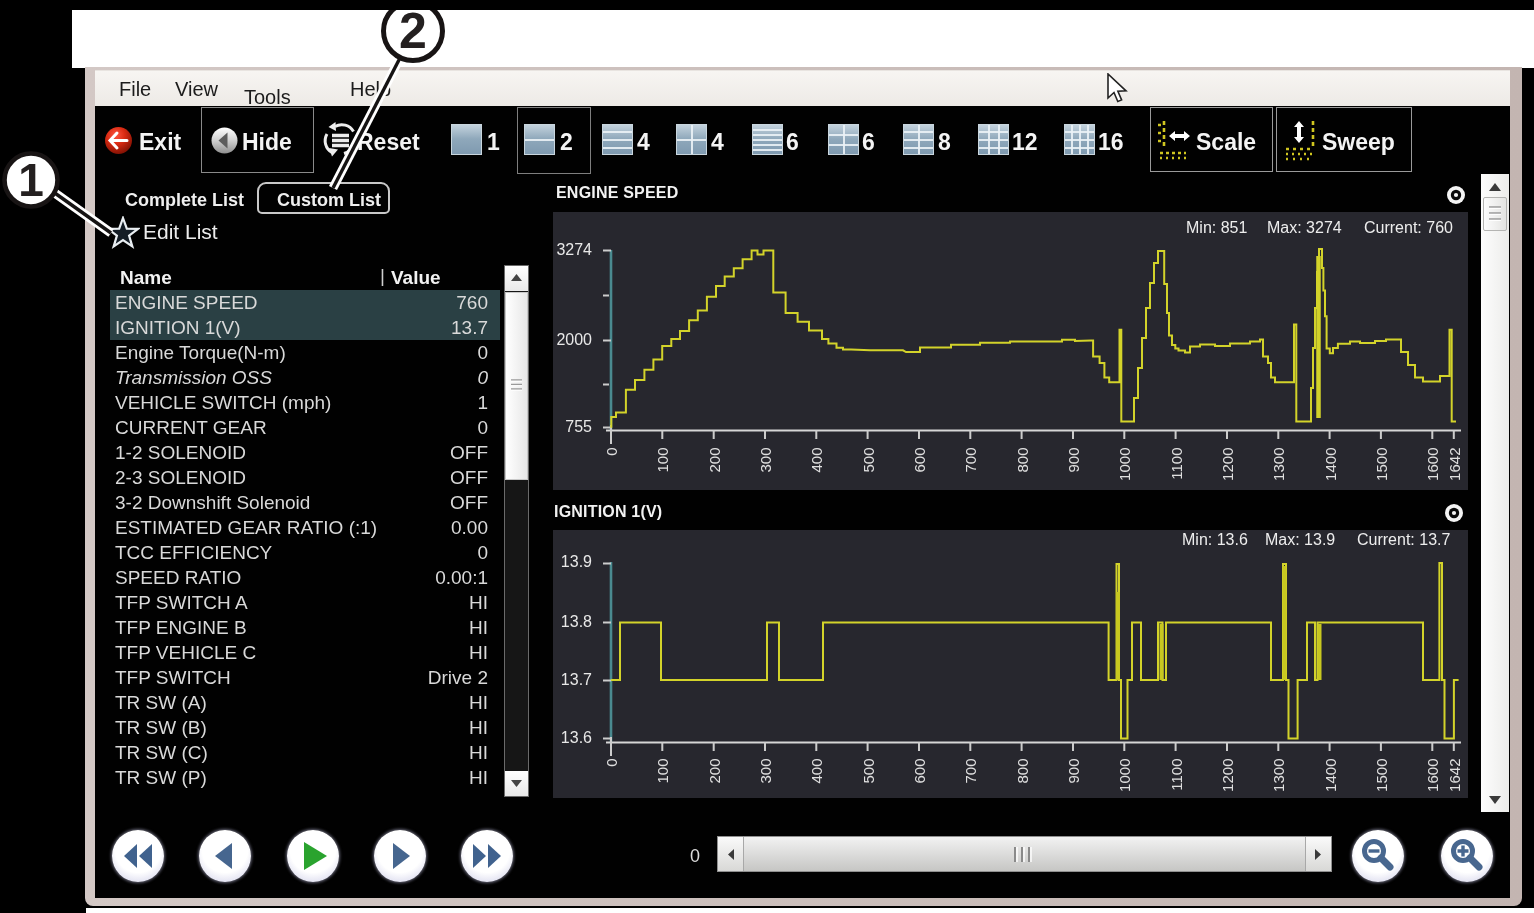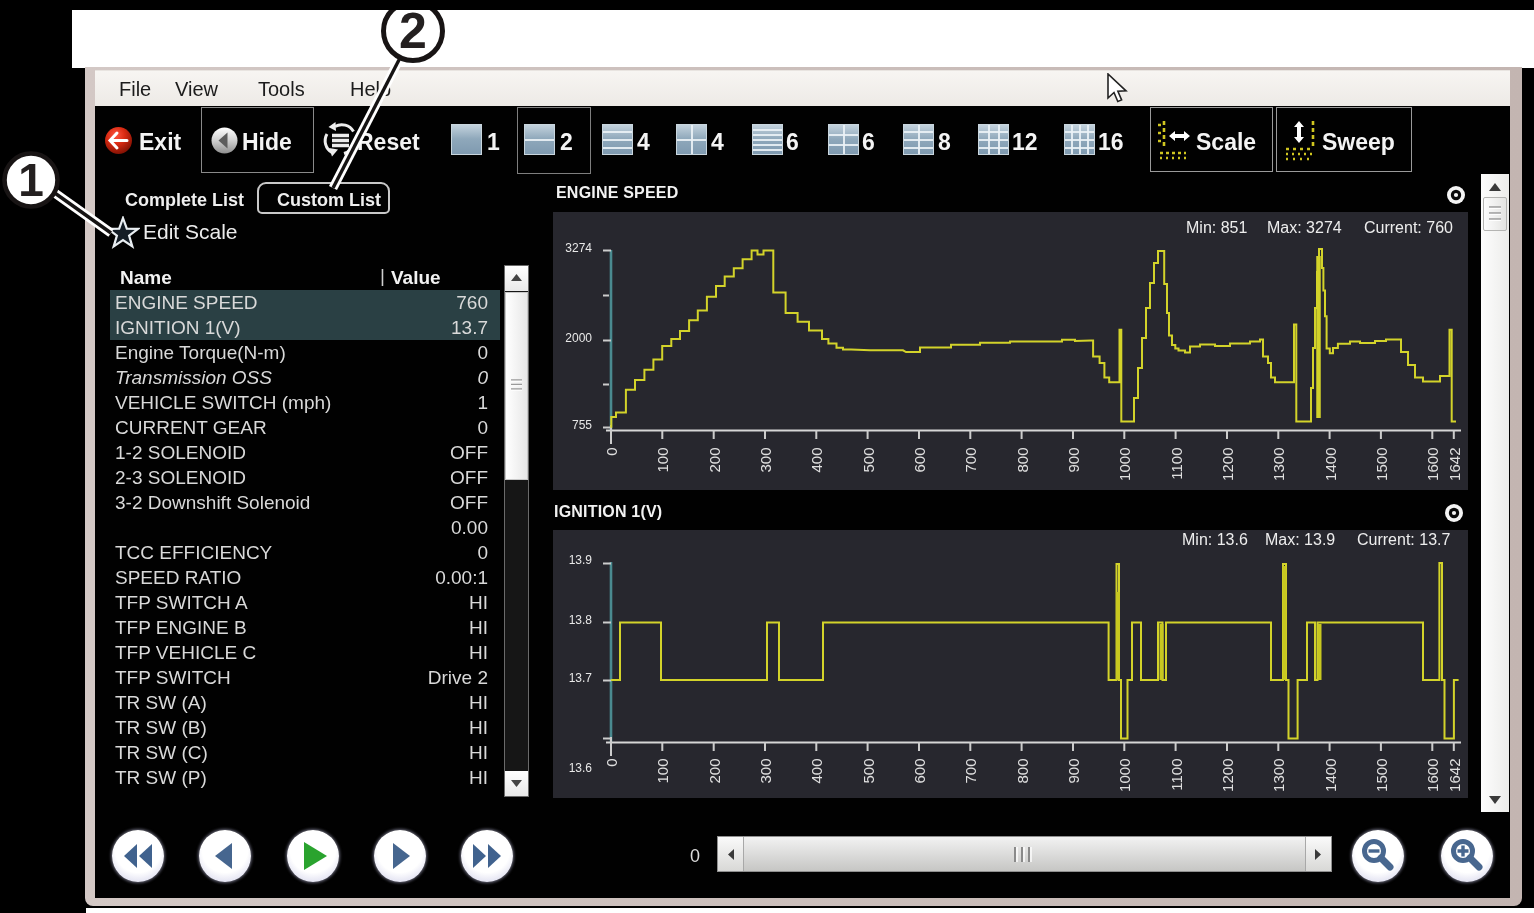--- a/index.html
+++ b/index.html
@@ -27,41 +27,41 @@
 
 .lrow { position:absolute; left:110px; width:390px; height:25px; z-index:3; color:#d9d9d9; font-size:19px; }
 .lrow .nm { position:absolute; left:5px; top:2px; white-space:nowrap; }
 .lrow .vl { position:absolute; right:12px; top:2px; }
 .hl { background:#2a4044; }
 .hdr { position:absolute; z-index:3; color:#f2f2f2; font-size:19px; font-weight:bold; }
 
 .ctitle { position:absolute; z-index:3; color:#f2f2f2; font-size:16px; font-weight:bold; letter-spacing:0.2px; }
 .cpanel { position:absolute; left:553px; width:915px; background:#27272e; z-index:2; }
 .mm { position:absolute; z-index:3; color:#ededed; font-size:16px; }
-.ylab { position:absolute; z-index:3; color:#e8e8e8; font-size:12px; text-align:right; width:48px; }
+.ylab { position:absolute; z-index:3; color:#e8e8e8; font-size:16px; text-align:right; width:48px; }
 .xlab { position:absolute; z-index:3; color:#e0e0e0; font-size:15px; transform:rotate(-90deg); transform-origin:center; width:46px; text-align:right; }
 
 #vsb { left:1481px; top:174px; width:28px; height:638px; background:linear-gradient(90deg,#fdfdfd,#ececea); z-index:3; }
 #lsb { left:504px; top:265px; width:25px; height:532px; background:#161616; border:1px solid #6a6a6a; z-index:3; }
 
 .rbtn { position:absolute; width:52px; height:52px; border-radius:50%; background:radial-gradient(circle at 50% 38%, #ffffff 55%, #e3e3f2 78%, #b9b9d6 100%); z-index:3; box-shadow:0 0 3px 1px rgba(190,190,220,.55); }
 #hsb { left:717px; top:836px; width:615px; height:36px; background:linear-gradient(#f2f2f2,#c6c6c4); border:1px solid #8f8f8f; z-index:3; }
 svg { position:absolute; z-index:4; }
 #callouts { z-index:55; }
 </style>
 </head>
 <body>
 <div class="abs" id="frame"></div>
 <div class="abs" id="client"></div>
 <div class="abs" id="whiteTop"></div>
 <div class="abs" id="whiteBot"></div>
 <div class="abs" id="menubar">
   <span class="menuitem" style="left:24px;">File</span>
   <span class="menuitem" style="left:80px;">View</span>
-  <span class="menuitem" style="left:163px;">Tools</span>
+  <span class="menuitem" style="left:149px;margin-top:8px;">Tools</span>
   <span class="menuitem" style="left:219px;margin-left:36px;">Help</span>
 </div>
 
 <svg class="abs" style="left:104px;top:126px;z-index:4;" width="29" height="29" viewBox="0 0 29 29">
   <defs>
     <radialGradient id="redg" cx="40%" cy="30%" r="75%">
       <stop offset="0%" stop-color="#ff5540"></stop>
         <stop offset="45%" stop-color="#d92a12"></stop>
         <stop offset="100%" stop-color="#7a0f02"></stop>
     </radialGradient>
@@ -180,21 +180,21 @@
 <svg class="abs" style="left:1105px;top:73px;z-index:10;" width="26" height="34" viewBox="0 0 26 34">
   <path d="M3 1 L3 25 L9 19.5 L12.8 28.5 L16.6 26.9 L12.9 18.2 L21 17.8 Z" fill="#fff" stroke="#222" stroke-width="1.6"></path>
 </svg>
 
 <span class="tabtxt" style="left:125px;top:190px;font-size:18px;">Complete List</span>
 <div class="abs" id="tabbox"></div>
 <span class="tabtxt" style="left:277px;top:190px;font-size:18px;">Custom List</span>
 <svg class="abs" style="left:106px;top:216px;z-index:4;" width="34" height="34" viewBox="0 0 34 34">
   <path d="M17 2 L20.8 12.6 L32 12.8 L23.1 19.6 L26.3 30.4 L17 24 L7.7 30.4 L10.9 19.6 L2 12.8 L13.2 12.6 Z" fill="#141d26" stroke="#e9eef2" stroke-width="2.2" stroke-linejoin="miter"></path>
 </svg>
-<span class="abs" style="left:143px;top:220px;font-size:21px;color:#ececec;z-index:4;">Edit Scale</span>
+<span class="abs" style="left:143px;top:220px;font-size:21px;color:#ececec;z-index:4;">Edit List</span>
 
 <span class="hdr" style="left:120px;top:267px;">Name</span>
 <span class="hdr" style="left:380px;top:265px;font-weight:normal;color:#cfcfcf;">|</span>
 <span class="hdr" style="left:391px;top:267px;">Value</span>
 <div class="lrow hl" style="top:290px;">
     <span class="nm">ENGINE SPEED</span>
     <span class="vl">760</span>
   </div>
 <div class="lrow hl" style="top:315px;">
     <span class="nm">IGNITION 1(V)</span>
@@ -222,20 +222,21 @@
   </div>
 <div class="lrow" style="top:465px;">
     <span class="nm">2-3 SOLENOID</span>
     <span class="vl">OFF</span>
   </div>
 <div class="lrow" style="top:490px;">
     <span class="nm">3-2 Downshift Solenoid</span>
     <span class="vl">OFF</span>
   </div>
 <div class="lrow" style="top:515px;">
+    <span class="nm">ESTIMATED GEAR RATIO (:1)</span>
     <span class="vl">0.00</span>
   </div>
 <div class="lrow" style="top:540px;">
     <span class="nm">TCC EFFICIENCY</span>
     <span class="vl">0</span>
   </div>
 <div class="lrow" style="top:565px;">
     <span class="nm">SPEED RATIO</span>
     <span class="vl">0.00:1</span>
   </div>
@@ -337,21 +338,21 @@
     <circle cx="10" cy="10" r="5.2" fill="#0a0a0a"></circle>
     <circle cx="10" cy="10" r="2.1" fill="#f4f4f4"></circle>
   </svg>
 <div class="abs cpanel" style="top:530px;height:268px;"></div>
 <span class="mm" style="left:1182px;top:531px;">Min: 13.6</span>
 <span class="mm" style="left:1265px;top:531px;">Max: 13.9</span>
 <span class="mm" style="left:1357px;top:531px;">Current: 13.7</span>
 <span class="ylab" style="left:544px;top:553px;">13.9</span>
 <span class="ylab" style="left:544px;top:613px;">13.8</span>
 <span class="ylab" style="left:544px;top:671px;">13.7</span>
-<span class="ylab" style="left:544px;top:729px;margin-top:32px;">13.6</span>
+<span class="ylab" style="left:544px;top:729px;">13.6</span>
 <svg class="abs" style="left:553px;top:530px;" width="915" height="268" viewBox="0 0 915 268">
   <path d="M58 32 L58 212" stroke="#4a8a90" stroke-width="2.6" fill="none"></path>
   <path d="M50 33.5 L58 33.5 M50 92.5 L58 92.5 M50 150.5 L58 150.5 M50 208.5 L58 208.5" stroke="#cccccc" stroke-width="2"></path>
   <path d="M53 212.5 L908 212.5" stroke="#d6d6d6" stroke-width="2"></path>
   <path d="M58 207 L58 226 M58.0 212.5 L58.0 221 M109.3 212.5 L109.3 221 M160.7 212.5 L160.7 221 M212.0 212.5 L212.0 221 M263.3 212.5 L263.3 221 M314.6 212.5 L314.6 221 M366.0 212.5 L366.0 221 M417.3 212.5 L417.3 221 M468.6 212.5 L468.6 221 M520.0 212.5 L520.0 221 M571.3 212.5 L571.3 221 M622.6 212.5 L622.6 221 M674.0 212.5 L674.0 221 M725.3 212.5 L725.3 221 M776.6 212.5 L776.6 221 M827.9 212.5 L827.9 221 M879.3 212.5 L879.3 221 M900.8 212.5 L900.8 221 " stroke="#cccccc" stroke-width="2"></path>
   <polyline points="58.0,150.0 67.0,150.0 67.0,92.5 108.0,92.5 108.0,150.0 214.0,150.0 214.0,92.5 226.0,92.5 226.0,150.0 270.0,150.0 270.0,92.5 555.6,92.5 555.6,150.0 563.5,150.0 563.5,34.0 566.0,34.0 566.0,150.0 568.0,150.0 568.0,208.5 574.5,208.5 574.5,150.0 579.0,150.0 579.0,92.5 588.0,92.5 588.0,150.0 605.0,150.0 605.0,92.5 609.5,92.5 609.5,150.0 613.0,150.0 613.0,92.5 718.0,92.5 718.0,150.0 730.0,150.0 730.0,34.0 733.0,34.0 733.0,150.0 735.5,150.0 735.5,208.5 744.6,208.5 744.6,150.0 754.0,150.0 754.0,92.5 762.0,92.5 762.0,150.0 764.5,150.0 764.5,92.5 870.0,92.5 870.0,150.0 886.4,150.0 886.4,33.0 889.0,33.0 889.0,150.0 891.5,150.0 891.5,208.5 900.9,208.5 900.9,150.0 905.6,150.0" fill="none" stroke="#d3d32a" stroke-width="2"></polyline>
   <g stroke="#c8c820" stroke-width="4">
     <path d="M565 62 L565 150"></path>
     <path d="M608.5 94 L608.5 150"></path>
     <path d="M731.5 36 L731.5 150"></path>

